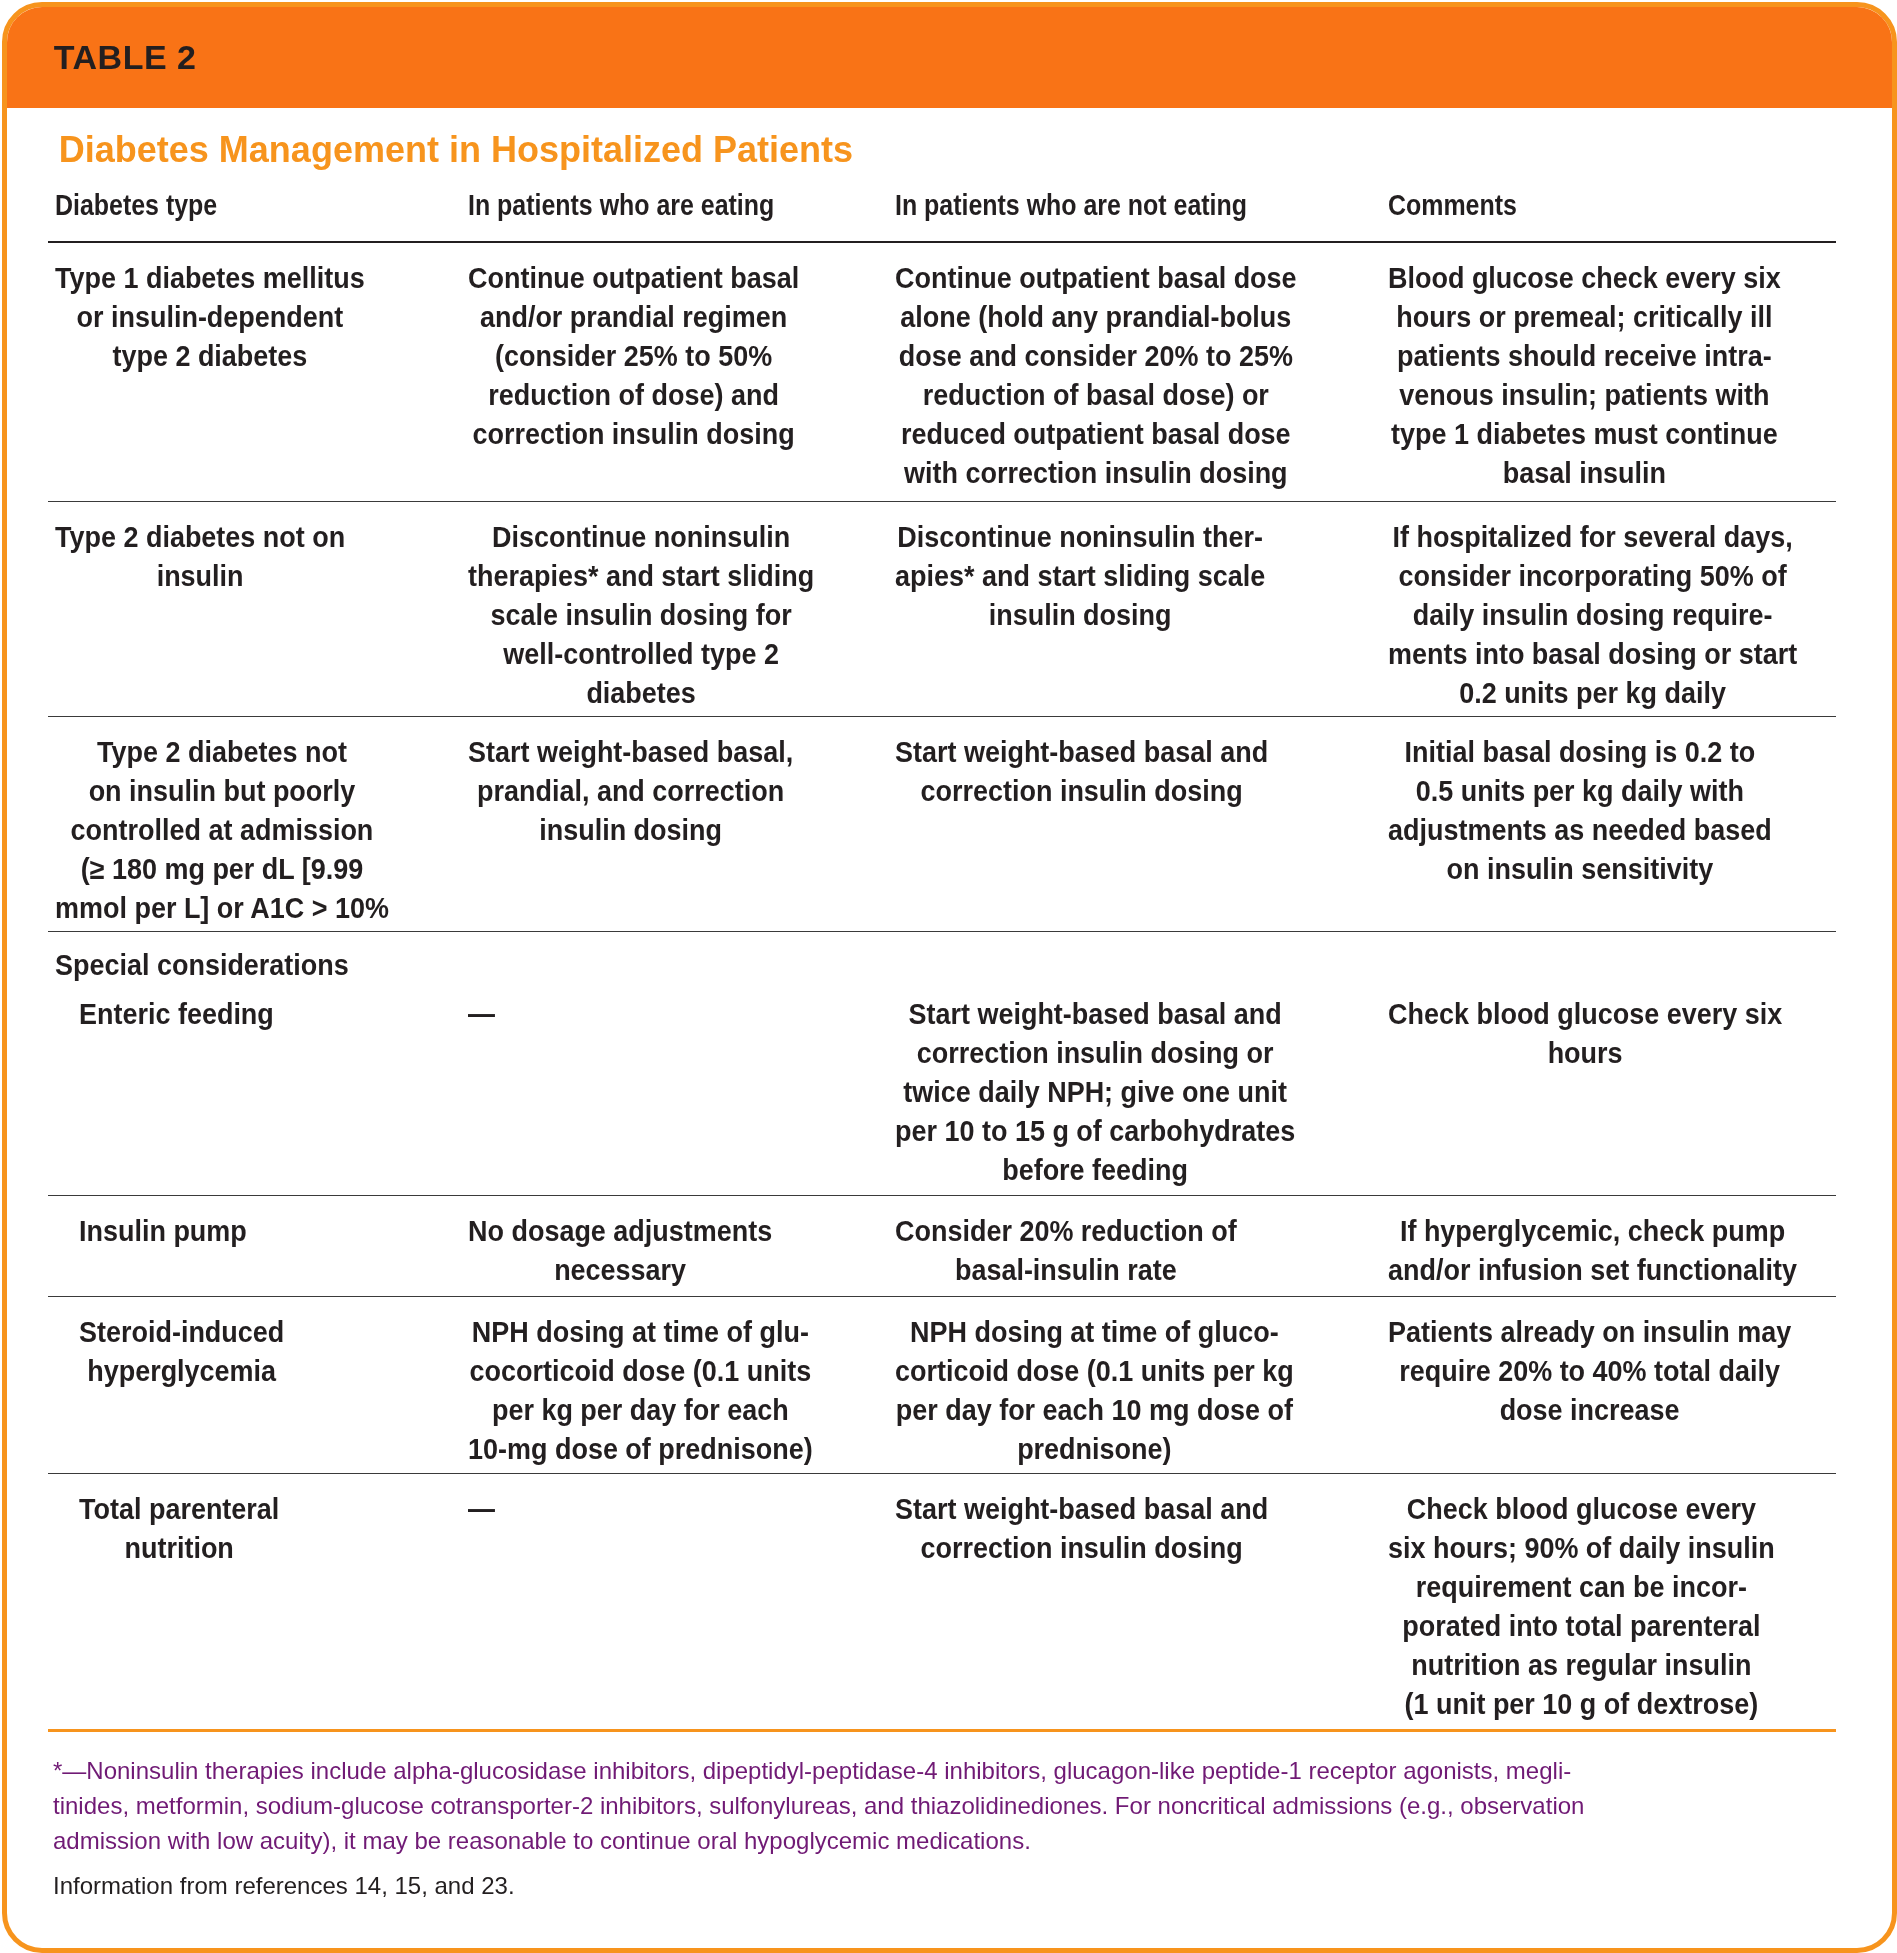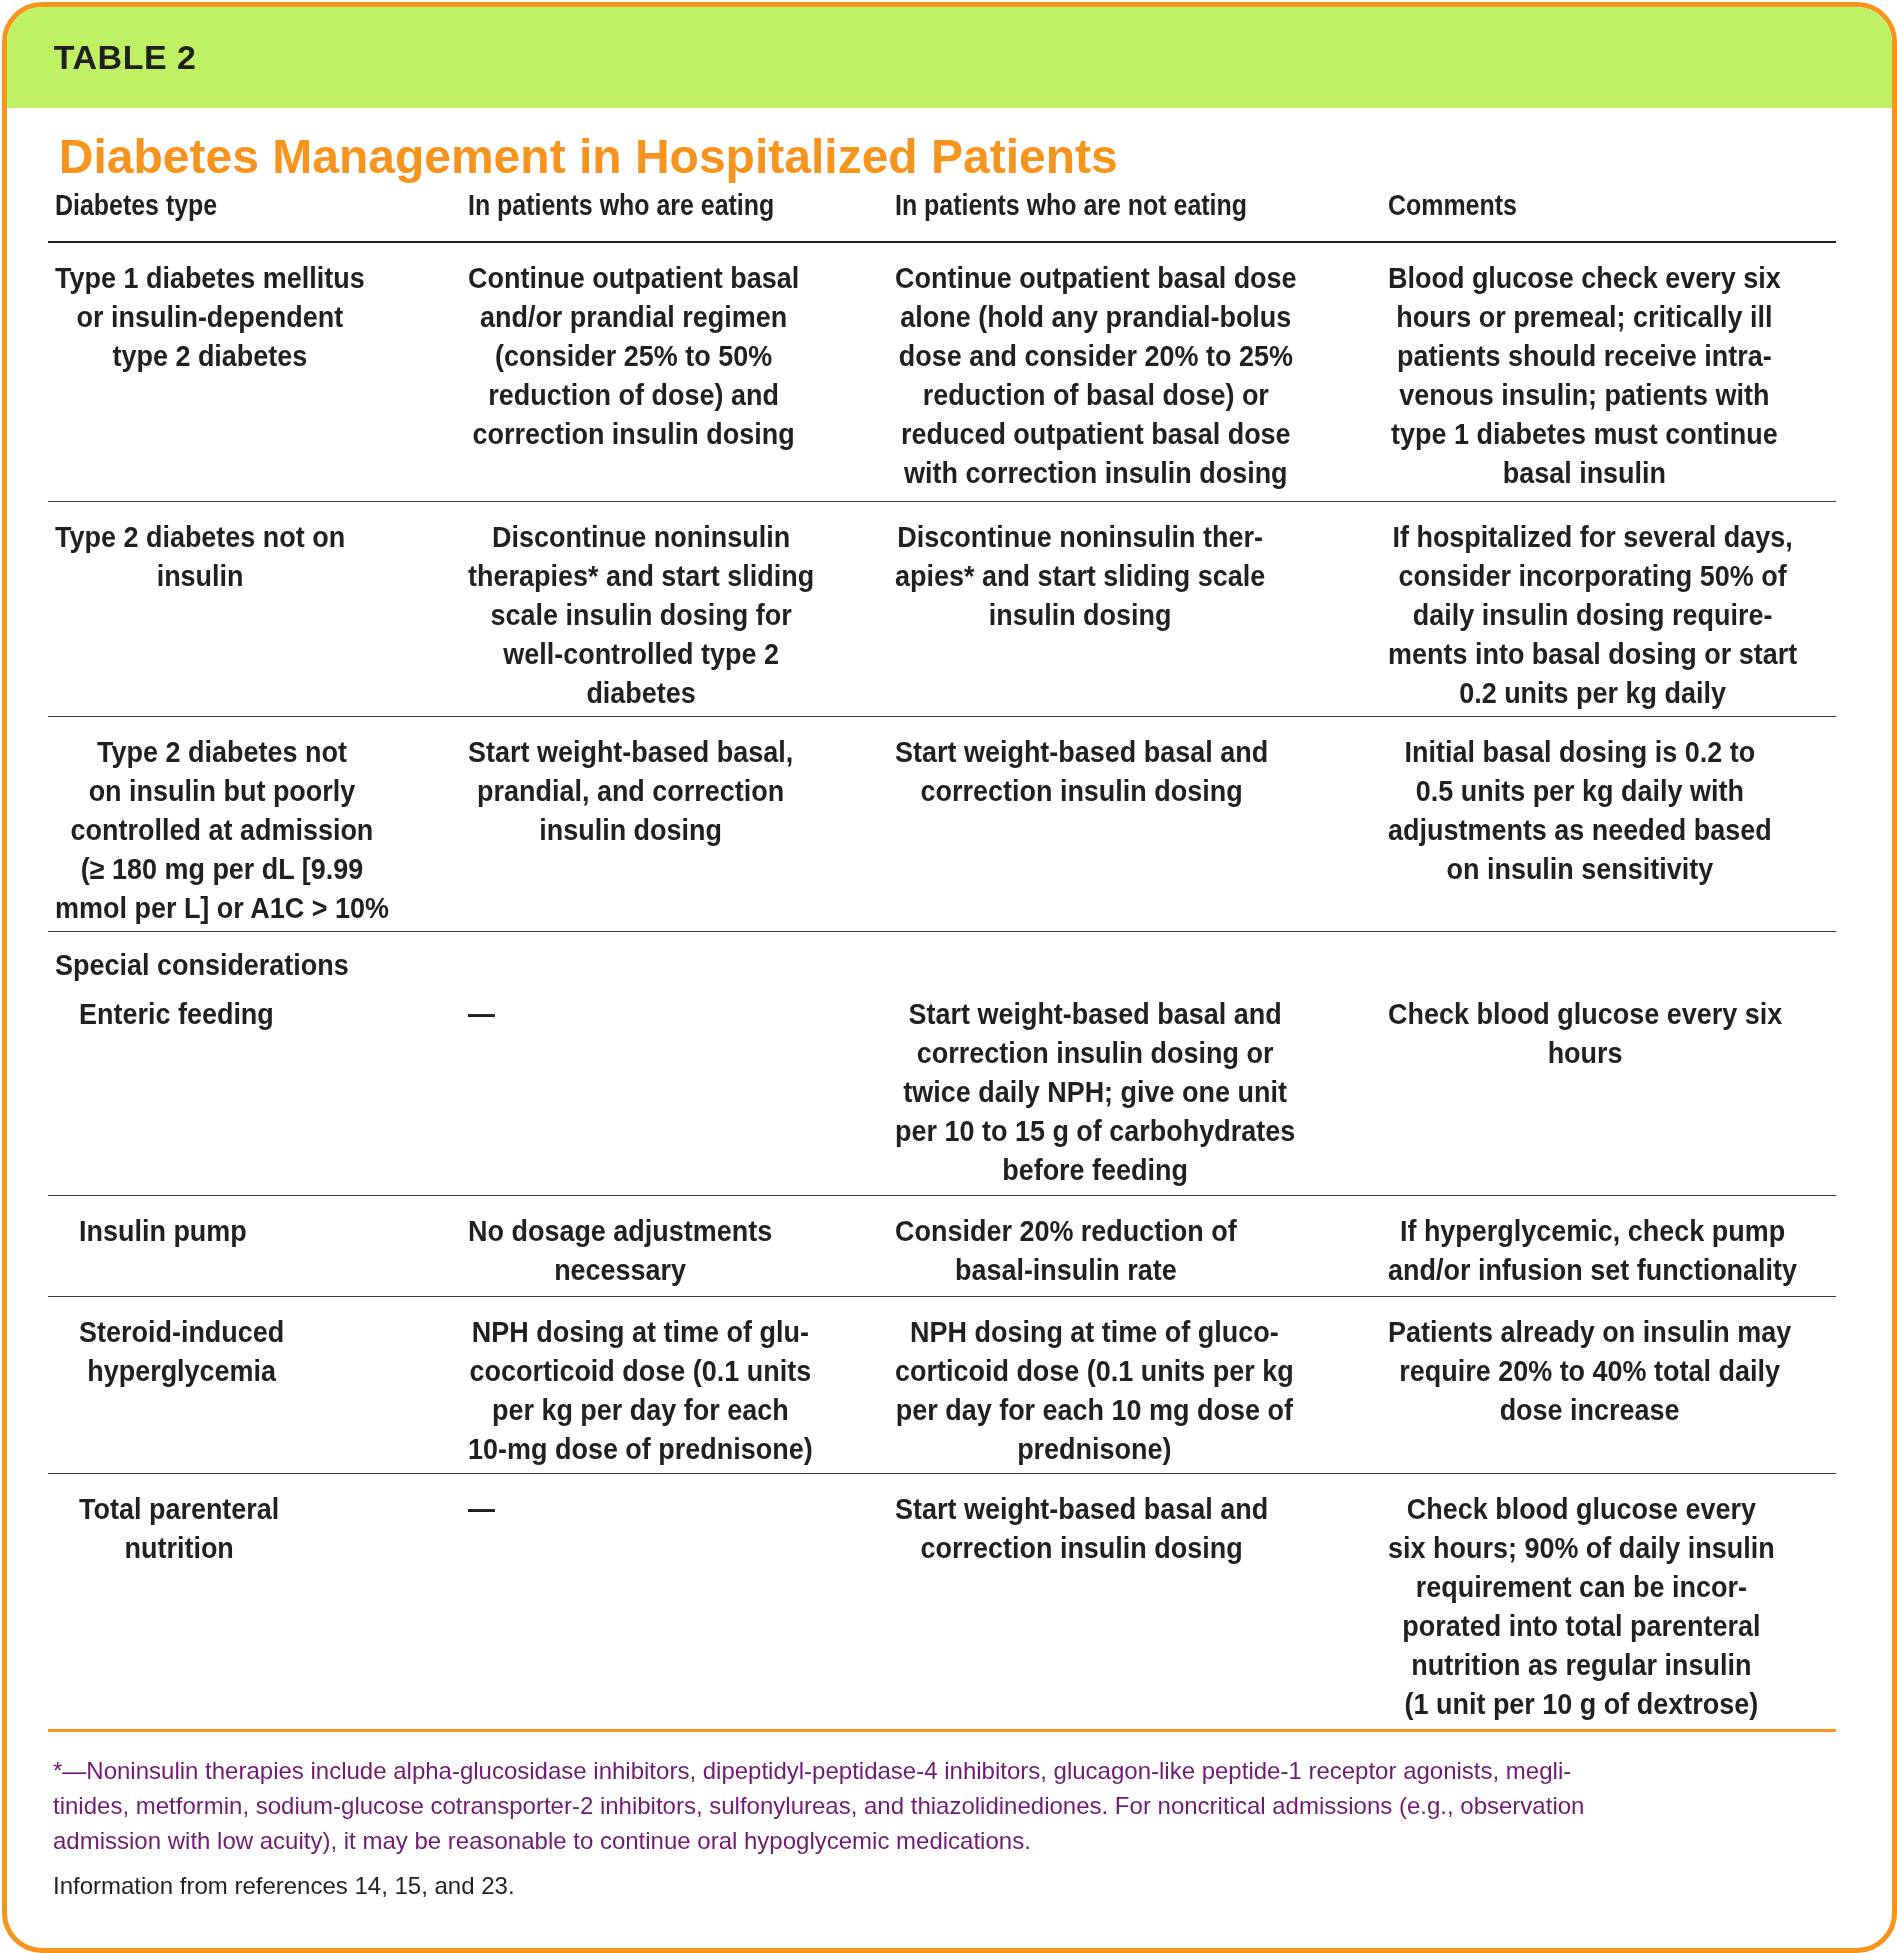--- a/index.html
+++ b/index.html
@@ -4,30 +4,30 @@
   <style>
     html, body { margin: 0; padding: 0; background: #ffffff; }
     body { width: 1897px; height: 1953px; position: relative; overflow: hidden; }
     .frame {
       position: absolute; left: 1.8px; top: 1.8px; width: 1885px; height: 1941px;
       border: 5.4px solid #F7941D; border-radius: 40px; background: #ffffff;
       overflow: hidden;
     }
     .band {
       position: absolute; left: 0; top: 0; right: 0; height: 101px;
-      background: #bef264;
+      background: #f97316;
     }
     .band-label {
       position: absolute; left: 47px; top: 31px;
       font-family: "Liberation Sans", sans-serif; font-weight: bold; font-size: 34px;
       color: #231F20; letter-spacing: 0.5px;
     }
     .title {
       position: absolute; left: 52px; top: 122px;
-      font-family: "Liberation Sans", sans-serif; font-weight: bold; font-size: 48px;
+      font-family: "Liberation Sans", sans-serif; font-weight: bold; font-size: 36px;
       color: #F7941D;
     }
     .table { position: absolute; left: 48px; top: 180px; width: 1788px; text-align: center; }
     .hdr { position: relative; height: 61px; border-bottom: 2.7px solid #231F20; }
     .hdr span {
       position: absolute; top: 9px;
       font-family: "Liberation Sans", sans-serif; font-weight: bold; font-size: 29px;
       color: #231F20; transform: scaleX(0.86); transform-origin: left top;
     }
     .row { position: relative; border-bottom: 1.8px solid #3a3a3a; font-weight: bold; }

